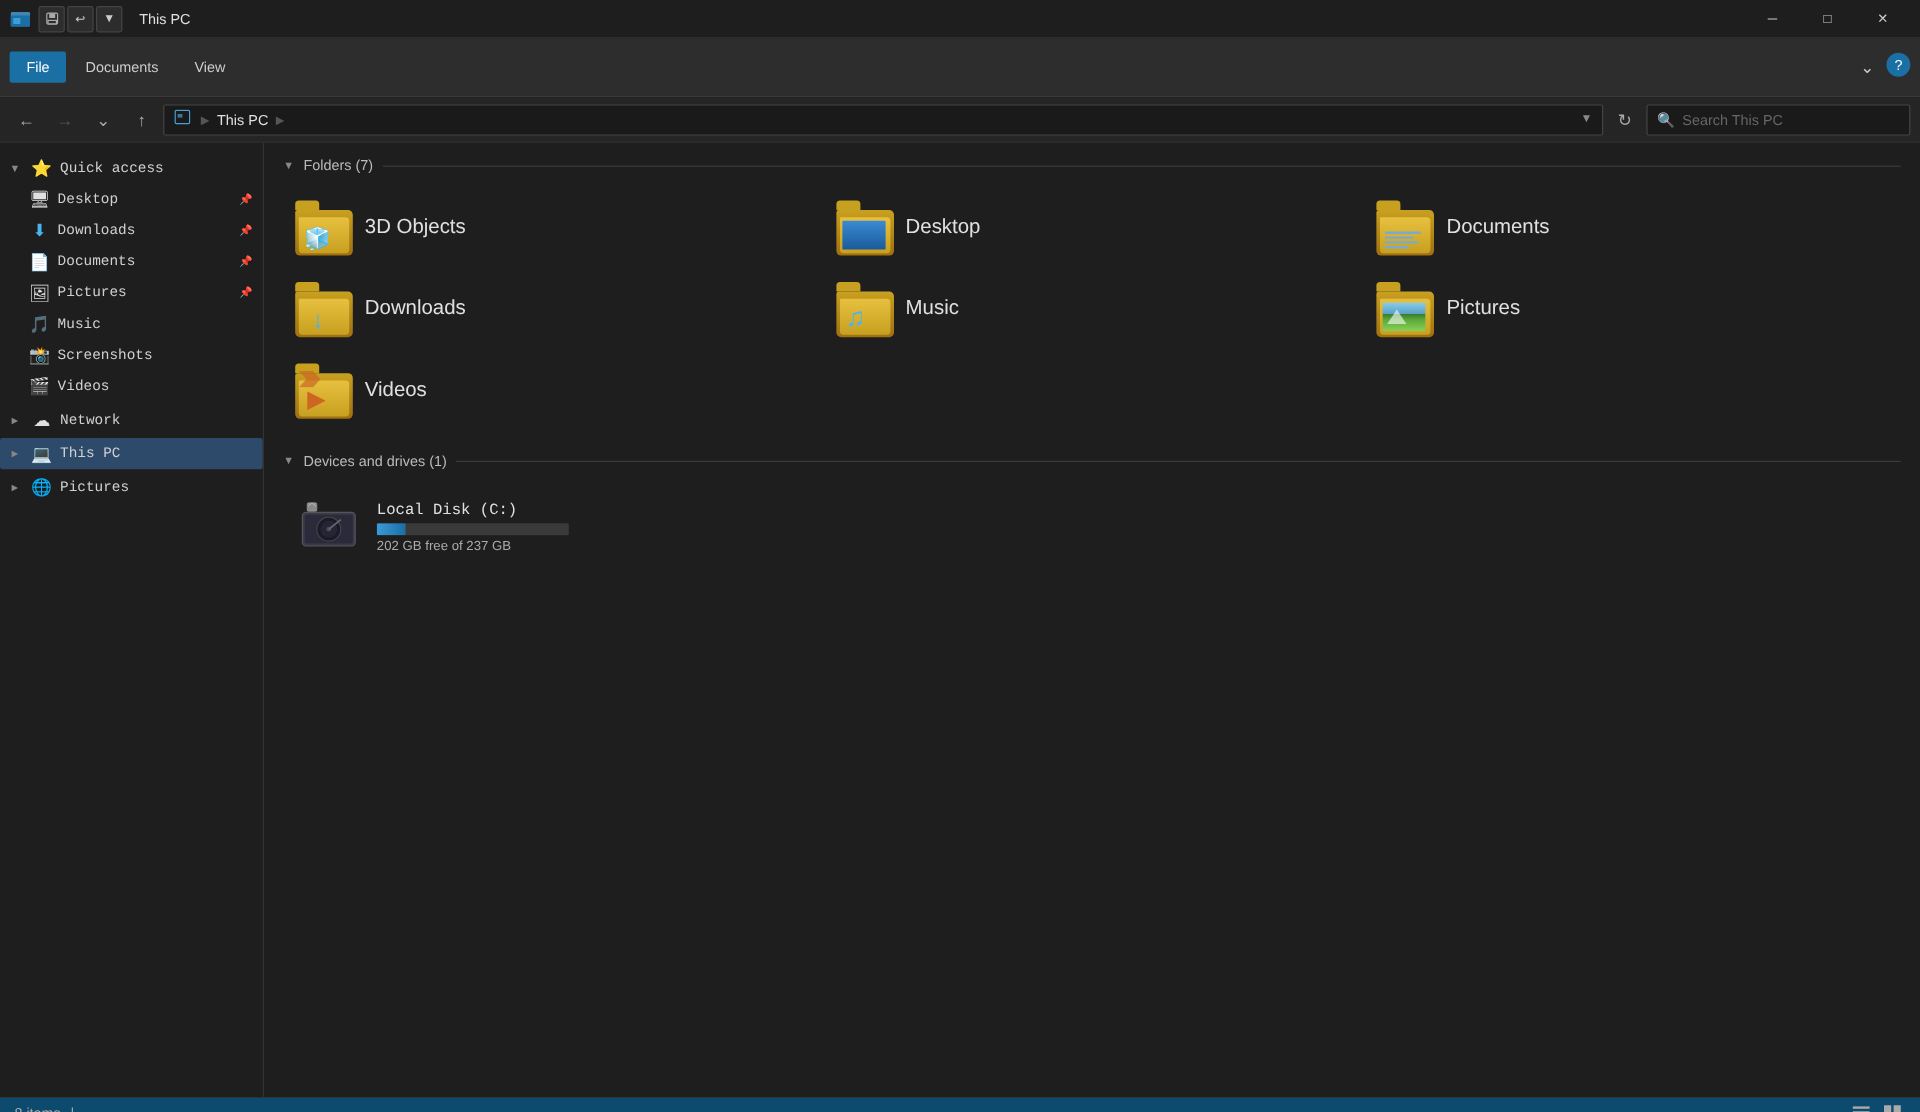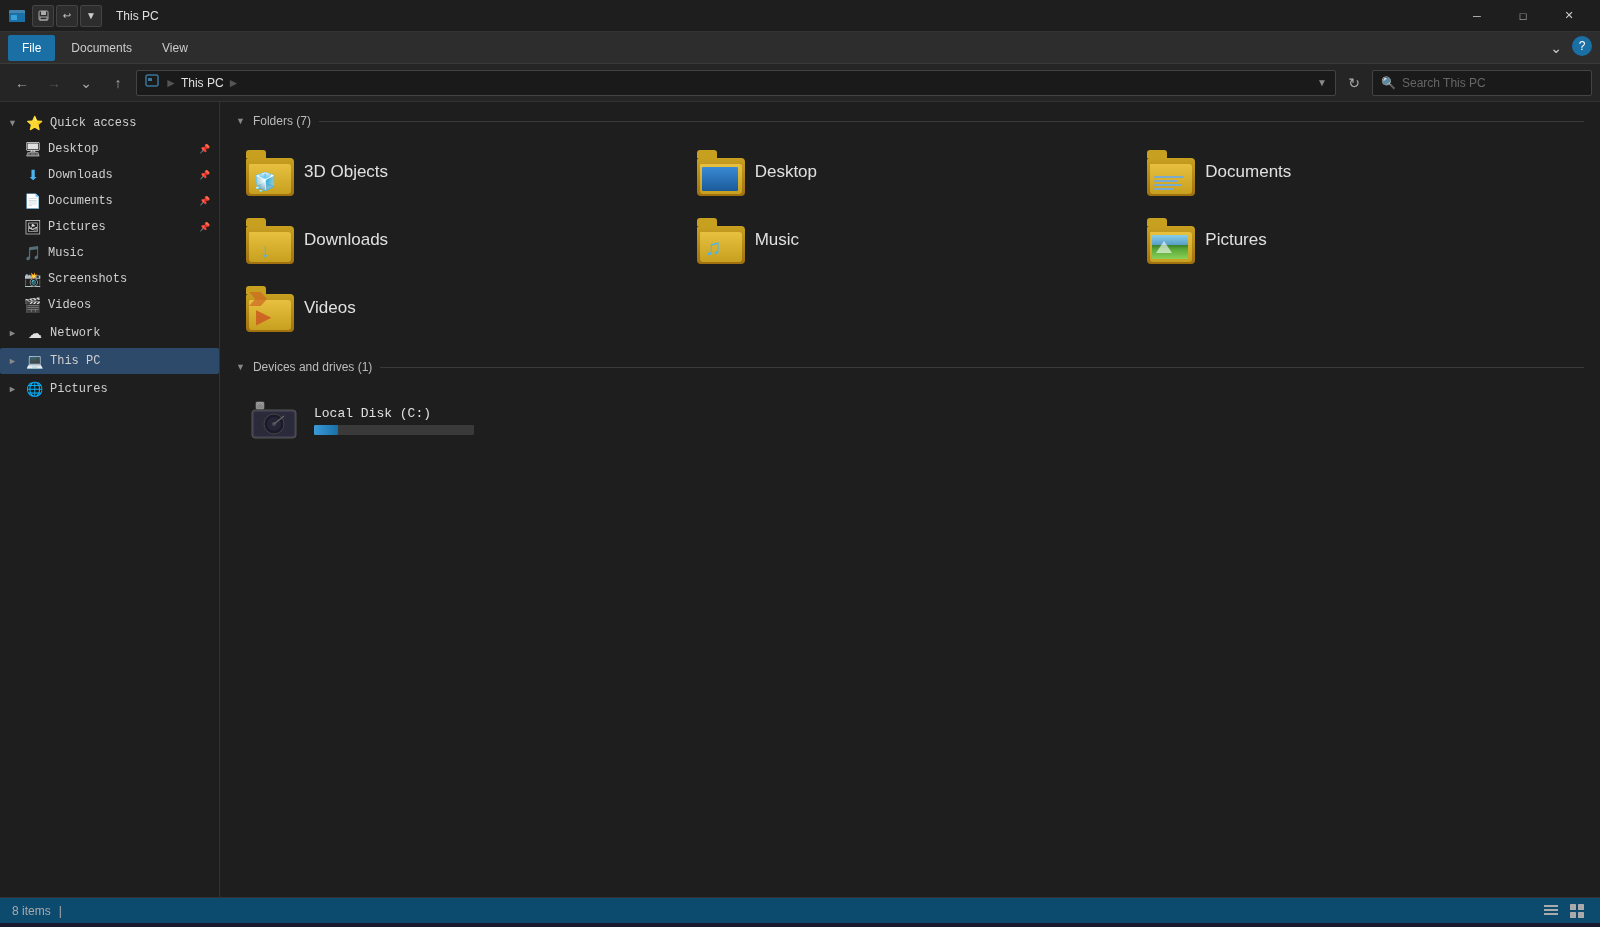--- a/index.html
+++ b/index.html
@@ -67,21 +67,21 @@
       justify-content: center;
       cursor: pointer;
       font-size: 11px;
       color: #ccc;
       background: transparent;
       border: none;
     }
 
     
     .ribbon {
-      height: 32px;
+      height: 49px;
       background: #2d2d2d;
       display: flex;
       align-items: center;
       padding: 0 8px;
       gap: 2px;
       border-bottom: 1px solid #3a3a3a;
     }
     .ribbon-tab {
       padding: 6px 14px;
       cursor: pointer;
@@ -651,20 +651,21 @@
 
           <rect x="10" y="8" width="8" height="7" rx="1" fill="#888" stroke="#aaa" stroke-width="0.5"></rect>
           <path d="M11 11 Q14 6 17 11" fill="none" stroke="#aaa" stroke-width="1"></path>
         </svg>
       </div>
       <div class="drive-info">
         <div class="drive-name">Local Disk (C:)</div>
         <div class="drive-bar-bg">
           <div class="drive-bar-fill" style="width: 15%;"></div>
         </div>
+        <div class="drive-space">202 GB free of 237 GB</div>
       </div>
     </div>
 
   </div>
 </div>
 
 <div class="status-bar">
   <div class="status-left">
     <span>8 items</span>
     <span>|</span>

